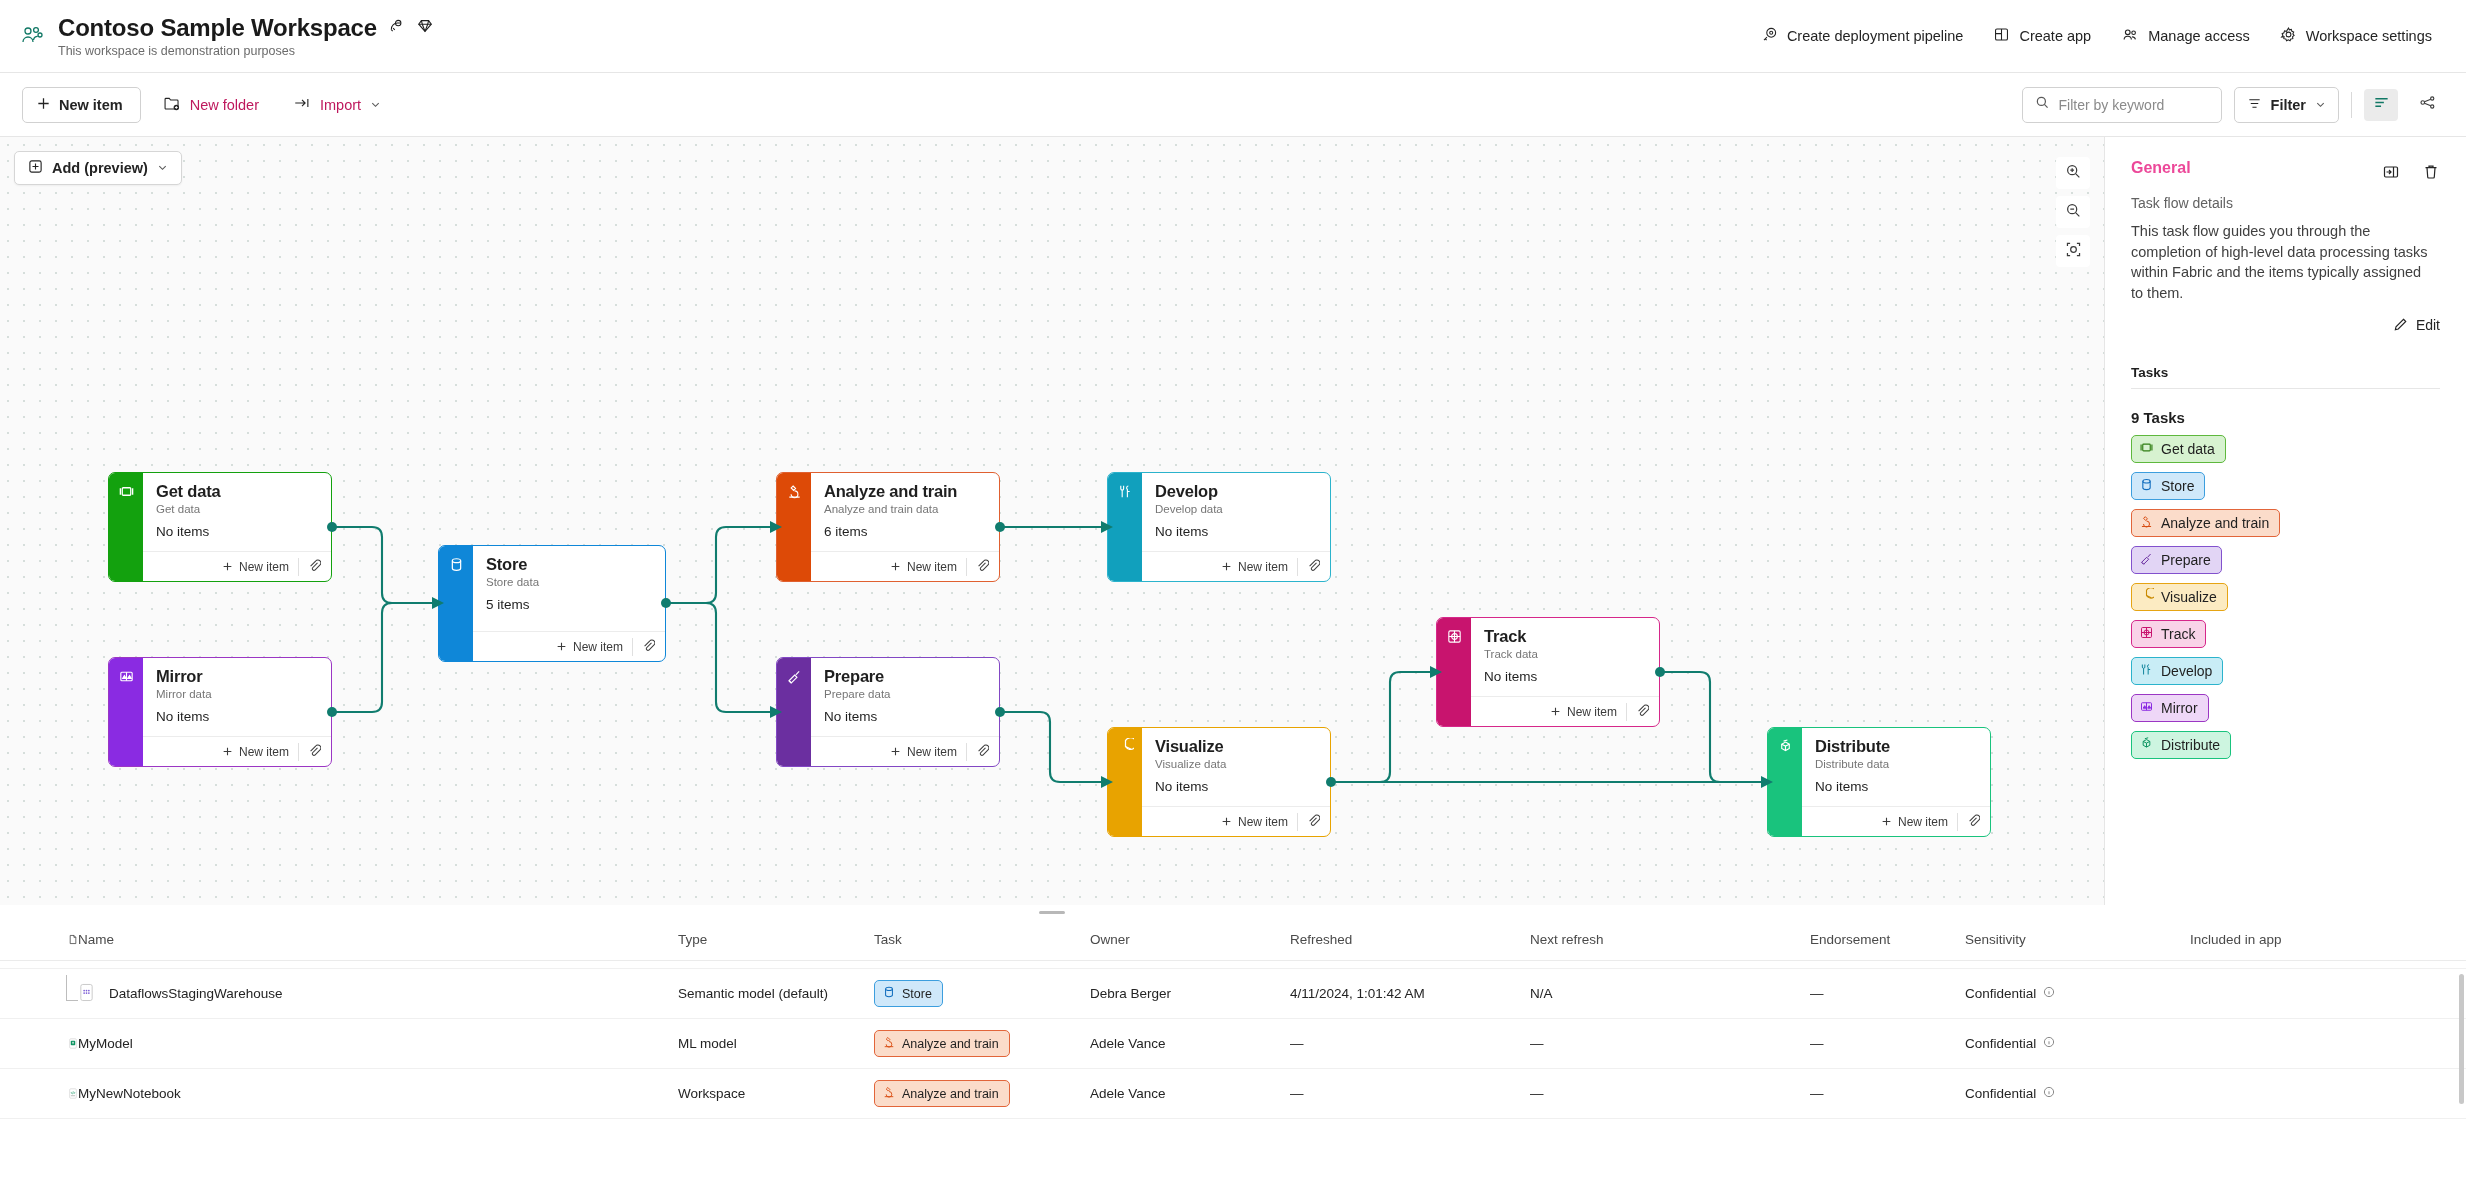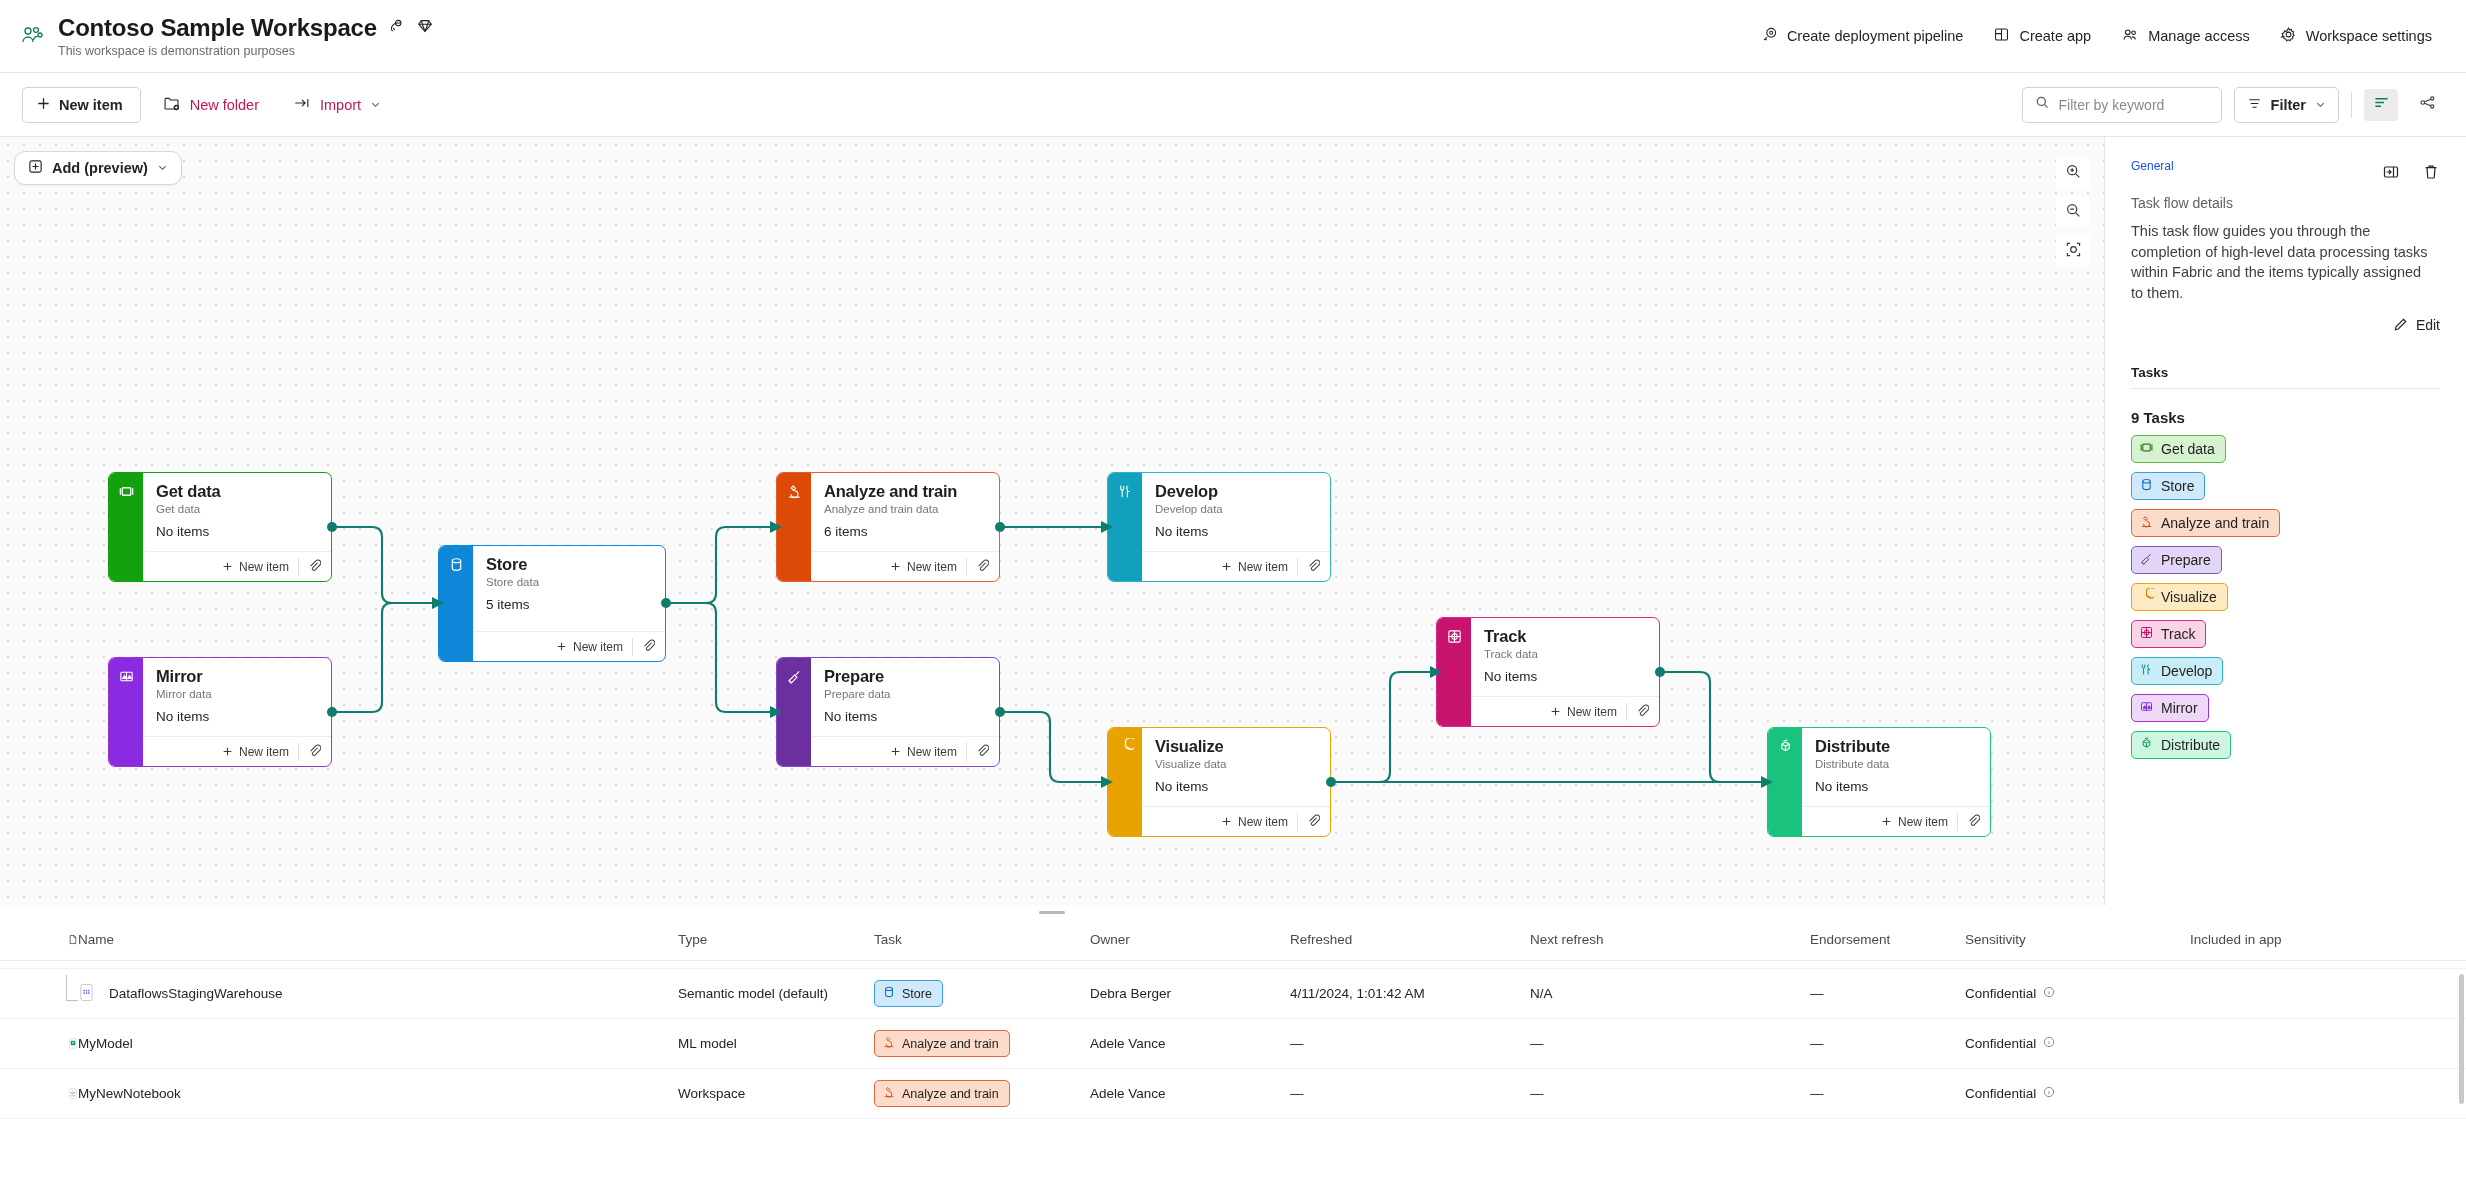--- a/index.html
+++ b/index.html
@@ -68,21 +68,21 @@
   .canvas {
     position: absolute; top: 137px; left: 0; width: 2104px; height: 768px;
     background-color: #fafafa;
     background-image: radial-gradient(circle, #d6dedb 1.1px, transparent 1.1px);
     background-size: 16px 16px;
     overflow: hidden;
   }
   .add-preview {
     position: absolute; top: 14px; left: 14px; z-index: 6;
     display: flex; align-items: center; gap: 9px;
-    border: 1px solid #d6d6d6; border-radius: 11px; background: #fff;
+    border: 1px solid #d6d6d6; border-radius: 5px; background: #fff;
     padding: 7px 13px; font-size: 14.5px; font-weight: 600; color: #242424; cursor: pointer;
     box-shadow: 0 1px 2px rgba(0,0,0,.05);
   }
   .zoomctl { position: absolute; right: 14px; top: 20px; z-index: 6; display: flex; flex-direction: column; gap: 7px; }
   .zoomctl .zb {
     width: 34px; height: 32px; background: #fff; border-radius: 4px;
     display: flex; align-items: center; justify-content: center; cursor: pointer;
   }
 
   
@@ -102,21 +102,21 @@
   .dot { position: absolute; width: 10px; height: 10px; border-radius: 50%; background: #107c6e; z-index: 4; }
 
   svg.edges { position: absolute; inset: 0; width: 100%; height: 100%; pointer-events: none; z-index: 1; }
 
   
   .rpanel {
     position: absolute; top: 137px; right: 0; width: 362px; height: 768px;
     background: #fff; border-left: 1px solid #e6e6e6; padding: 22px 26px 0 26px;
   }
   .rp-head { display: flex; align-items: flex-start; }
-  .rp-title { font-size: 12px; font-weight: 400; color: #1d4ed8; }
+  .rp-title { font-size: 16px; font-weight: 700; color: #ec4899; }
   .rp-head-icons { margin-left: auto; display: flex; gap: 22px; padding-top: 4px; }
   .rp-sub { font-size: 14px; color: #616161; margin-top: 10px; }
   .rp-desc { font-size: 14.5px; color: #404040; line-height: 1.42; margin-top: 10px; max-width: 300px; }
   .rp-edit { display: flex; align-items: flex-start; justify-content: flex-end; gap: 8px; margin-top: 14px; font-size: 14px; color: #242424; cursor: pointer; }
   .rp-tasks-label { font-size: 13.5px; font-weight: 600; color: #1f1f1f; margin-top: 30px; }
   .rp-hr { height: 1px; background: #e6e6e6; margin-top: 8px; }
   .rp-count { font-size: 15px; font-weight: 700; color: #1f1f1f; margin-top: 20px; }
   .chip {
     display: inline-flex; align-items: center; gap: 7px;
     border-radius: 5px; padding: 4px 10px 4px 7px; margin-top: 9px;

